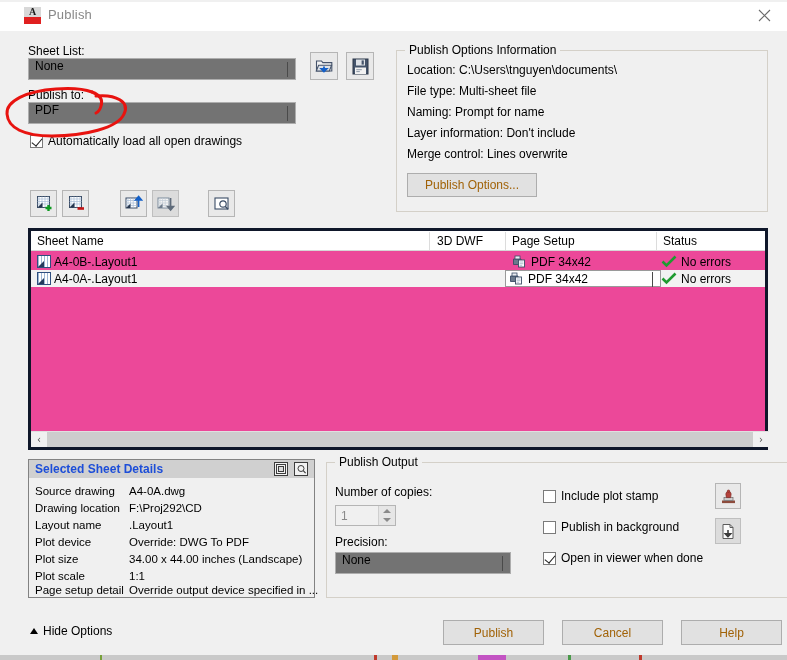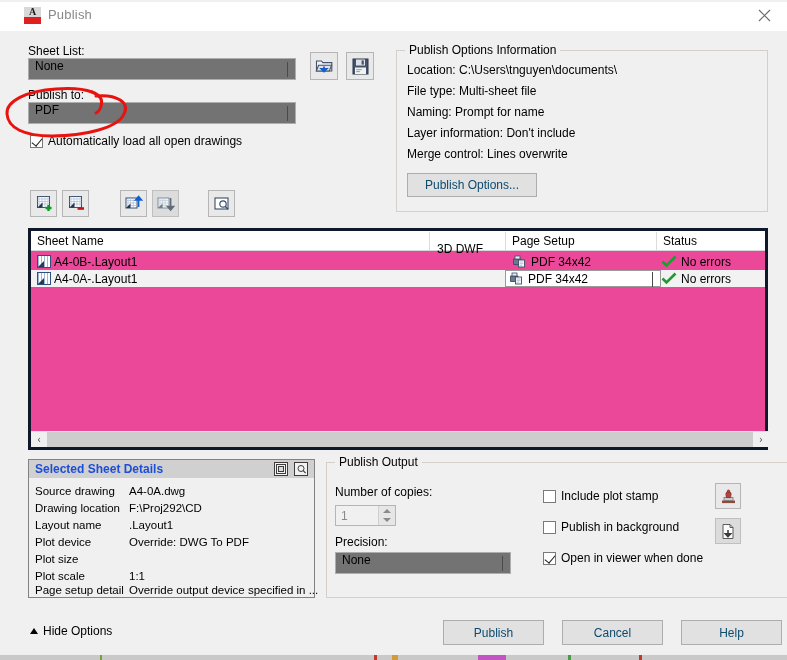--- a/index.html
+++ b/index.html
@@ -101,21 +101,21 @@
     background: #f0f0f0; padding: 0 4px;
     font-size: 12px; color: #000;
     white-space: nowrap;
   }
 
   
   .btn {
     position: absolute;
     background: #e1e1e1;
     border: 1px solid #adadad;
-    font-size: 12px; color: #0c4a6e;
+    font-size: 12px; color: #a16207;
     display: flex; align-items: center; justify-content: center;
     cursor: pointer;
     font-family: "Liberation Sans", sans-serif;
   }
 
   
   .cb-wrap {
     position: absolute;
     display: flex; align-items: center;
     font-size: 12px; color: #000;
@@ -376,21 +376,21 @@
     <div class="lbl" style="left:10px; top:54px;">Naming: Prompt for name</div>
     <div class="lbl" style="left:10px; top:75px;">Layer information: Don't include</div>
     <div class="lbl" style="left:10px; top:96px;">Merge control: Lines overwrite</div>
     <div class="btn" style="left:10px; top:122px; width:130px; height:24px;">Publish Options...</div>
   </div>
 
   <div class="listbox" style="left:28px; top:228px; width:740px; height:222px;">
     <div class="list-head">
       <span class="col-h" style="left:6px;">Sheet Name</span>
       <span class="col-sep" style="left:398px;"></span>
-      <span class="col-h" style="left:406px;margin-top:8px;">3D DWF</span>
+      <span class="col-h" style="left:406px;">3D DWF</span>
       <span class="col-sep" style="left:474px;"></span>
       <span class="col-h" style="left:481px;">Page Setup</span>
       <span class="col-sep" style="left:625px;"></span>
       <span class="col-h" style="left:632px;">Status</span>
     </div>
 
     <div class="row" style="top:22px;">
       <div class="cell" style="left:6px;">
         <span class="sheet-ico"></span>
         <span>A4-0B-.Layout1</span>
@@ -473,20 +473,21 @@
 
     <div class="ssd-row" style="left:6px;   top:25px;">Source drawing</div>
     <div class="ssd-row" style="left:100px; top:25px;">A4-0A.dwg</div>
     <div class="ssd-row" style="left:6px;   top:42px;">Drawing location</div>
     <div class="ssd-row" style="left:100px; top:42px;">F:\Proj292\CD</div>
     <div class="ssd-row" style="left:6px;   top:59px;">Layout name</div>
     <div class="ssd-row" style="left:100px; top:59px;">.Layout1</div>
     <div class="ssd-row" style="left:6px;   top:76px;">Plot device</div>
     <div class="ssd-row" style="left:100px; top:76px;">Override: DWG To PDF</div>
     <div class="ssd-row" style="left:6px;   top:93px;">Plot size</div>
+    <div class="ssd-row" style="left:100px; top:93px;">34.00 x 44.00 inches (Landscape)</div>
     <div class="ssd-row" style="left:6px;   top:110px;">Plot scale</div>
     <div class="ssd-row" style="left:100px; top:110px;">1:1</div>
     <div class="ssd-row" style="left:6px;   top:124px;">Page setup detail</div>
     <div class="ssd-row" style="left:100px; top:124px;">Override output device specified in ...</div>
   </div>
 
   <div class="group" style="left:326px; top:462px; width:468px; height:136px;">
     <span class="gl">Publish Output</span>
 
     <div class="lbl" style="left:8px; top:22px;">Number of copies:</div>

